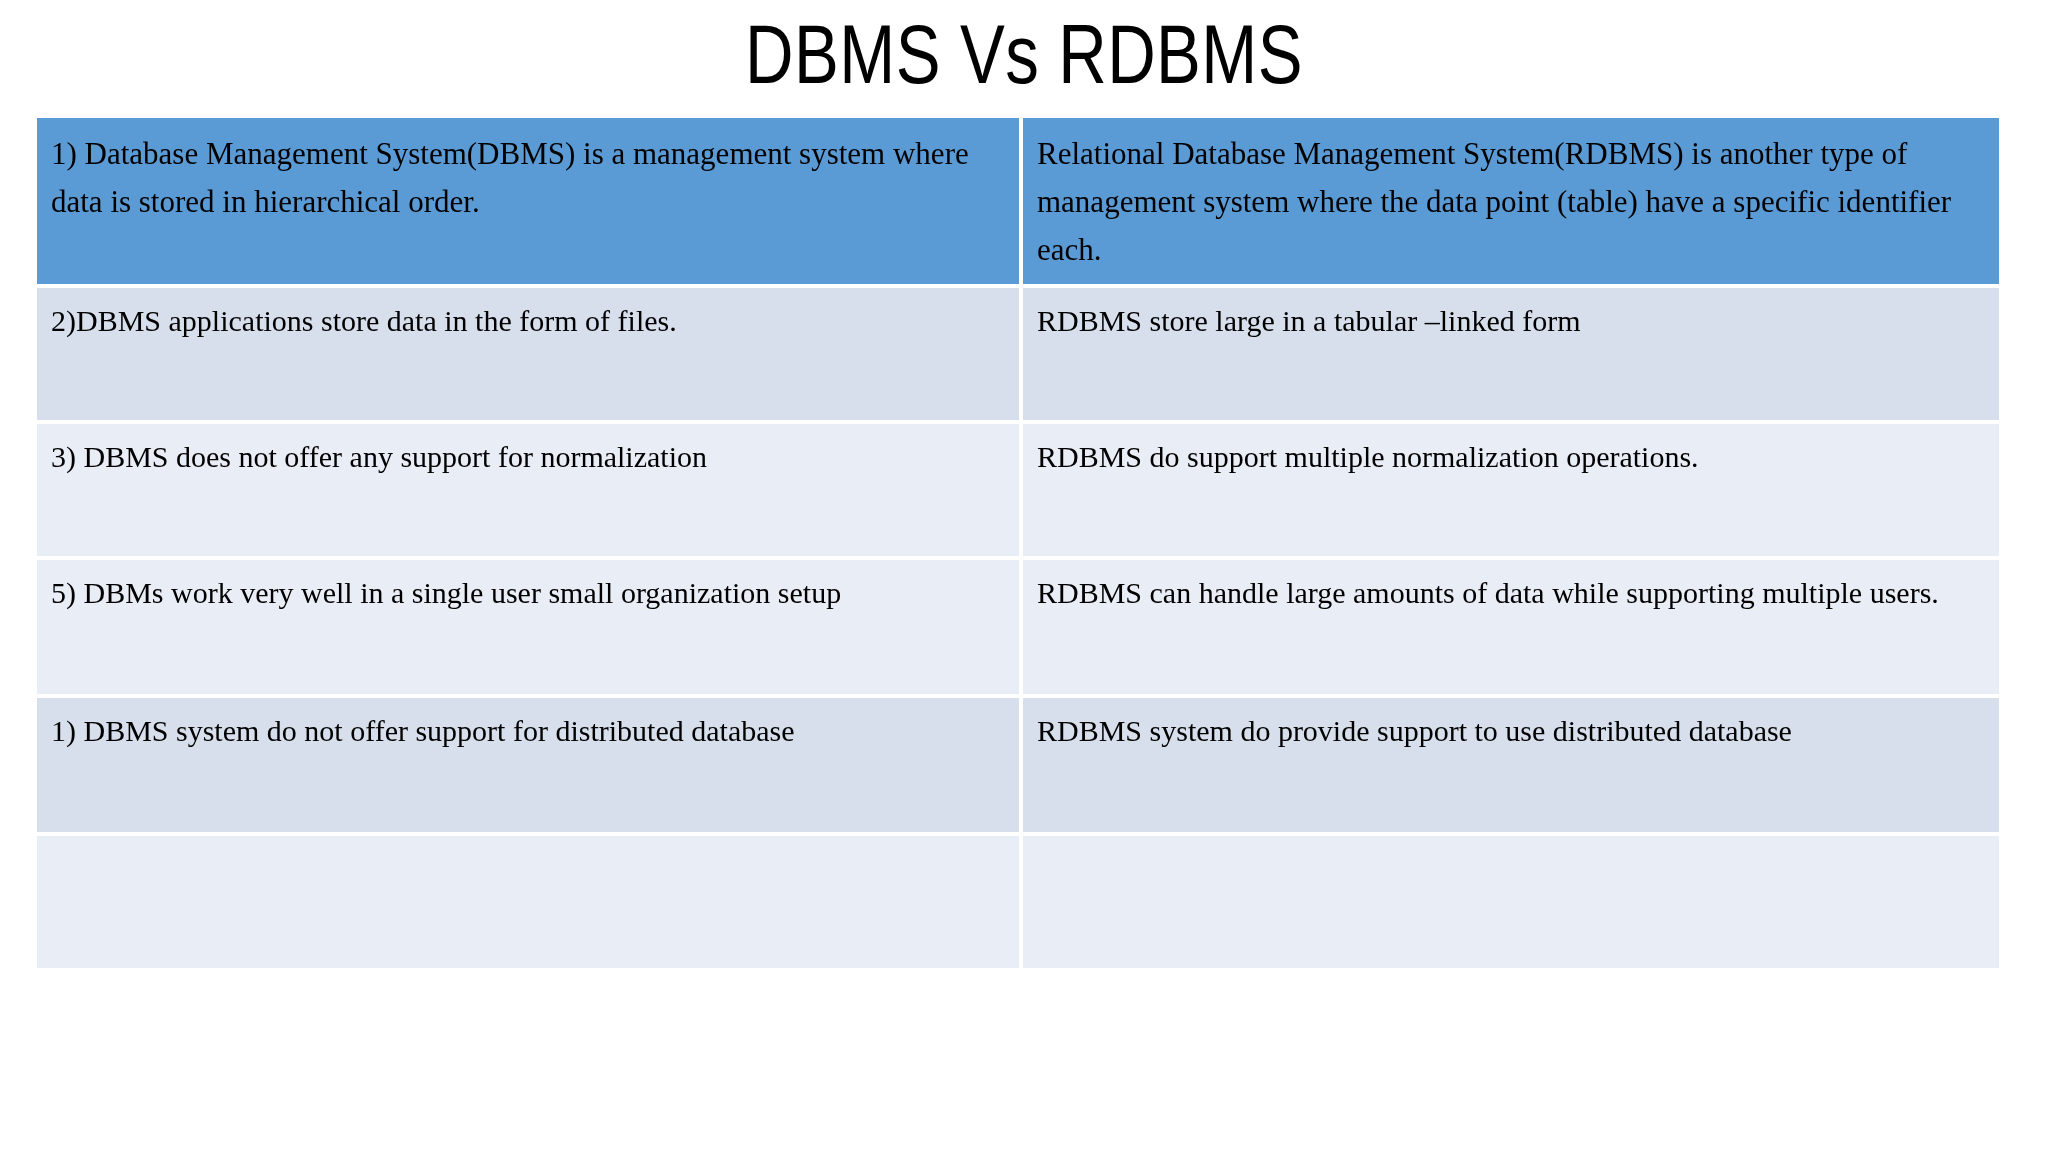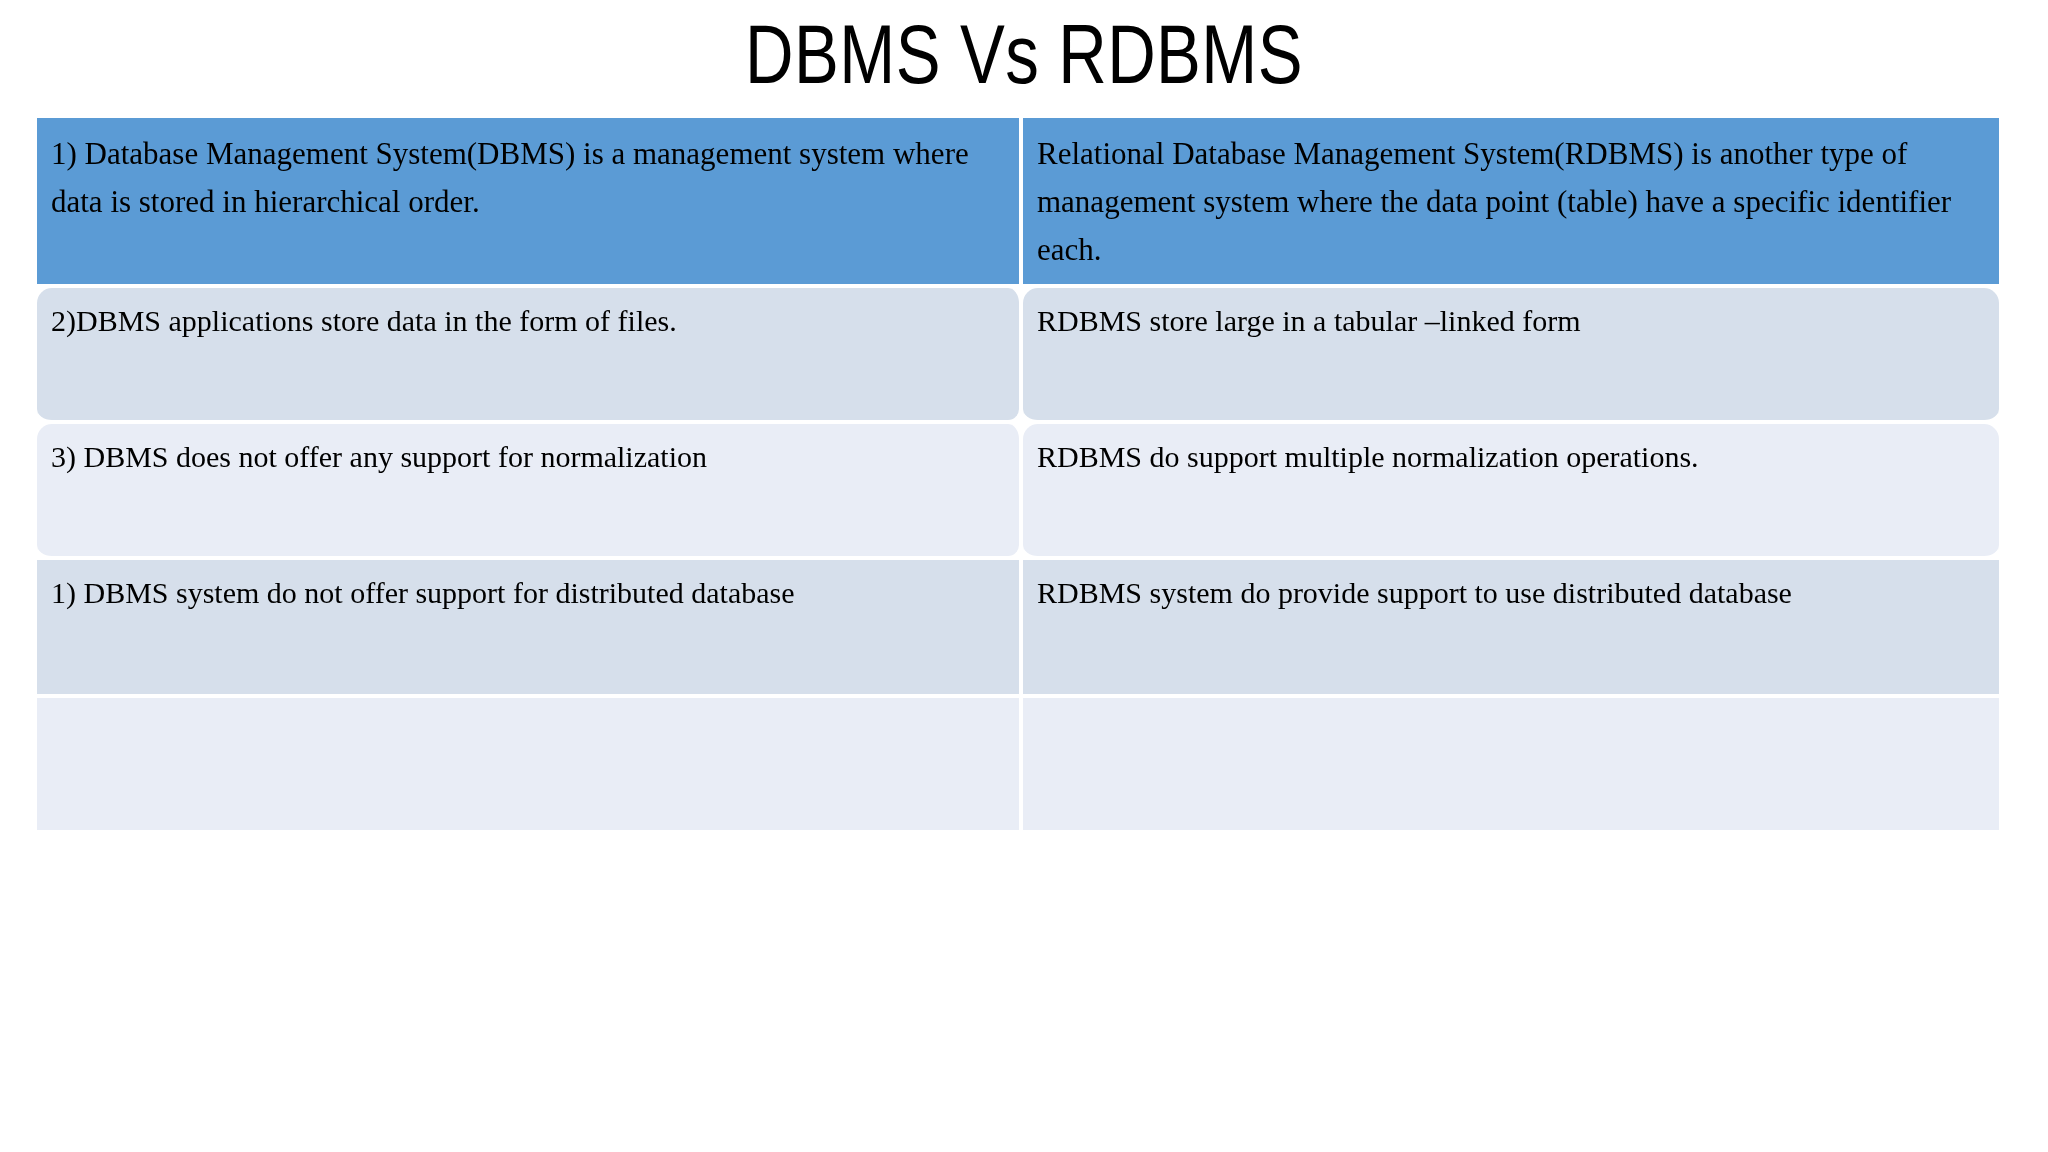--- a/index.html
+++ b/index.html
@@ -69,21 +69,21 @@
     font-size: 31px;
     line-height: 48px;
     height: 128px;
     padding-top: 12px;
   }
 
   
   .row-band-a td { background: #d6dfeb; }
   .row-band-b td { background: #e9edf6; }
 
-  .row-h-tall td  { height: 112px; border-radius: 15px; }
+  .row-h-tall td  { height: 112px; }
   .row-h-short td { height: 114px; }
   .row-h-empty td { height: 112px; }
 
   .cell-text { display: block; }
   .cell-text.empty { min-height: 46px; }
 </style>
 </head>
 <body>
 
 <div class="slide">
@@ -118,20 +118,28 @@
       <tr class="row-band-b row-h-tall">
         <td>
           <span class="cell-text">3) DBMS does not offer any support for normalization</span>
         </td>
         <td class="last-col">
           <span class="cell-text">RDBMS do support multiple normalization operations.</span>
         </td>
       </tr>
 
 
+      <tr class="row-band-b row-h-short">
+        <td>
+          <span class="cell-text">5)  DBMs work very well in a single user small organization setup</span>
+        </td>
+        <td class="last-col">
+          <span class="cell-text">RDBMS can handle large amounts of data while supporting multiple users.</span>
+        </td>
+      </tr>
 
       <tr class="row-band-a row-h-short">
         <td>
           <span class="cell-text">1) DBMS system do not offer support for distributed database</span>
         </td>
         <td class="last-col">
           <span class="cell-text">RDBMS system do provide support to use distributed database</span>
         </td>
       </tr>
 

